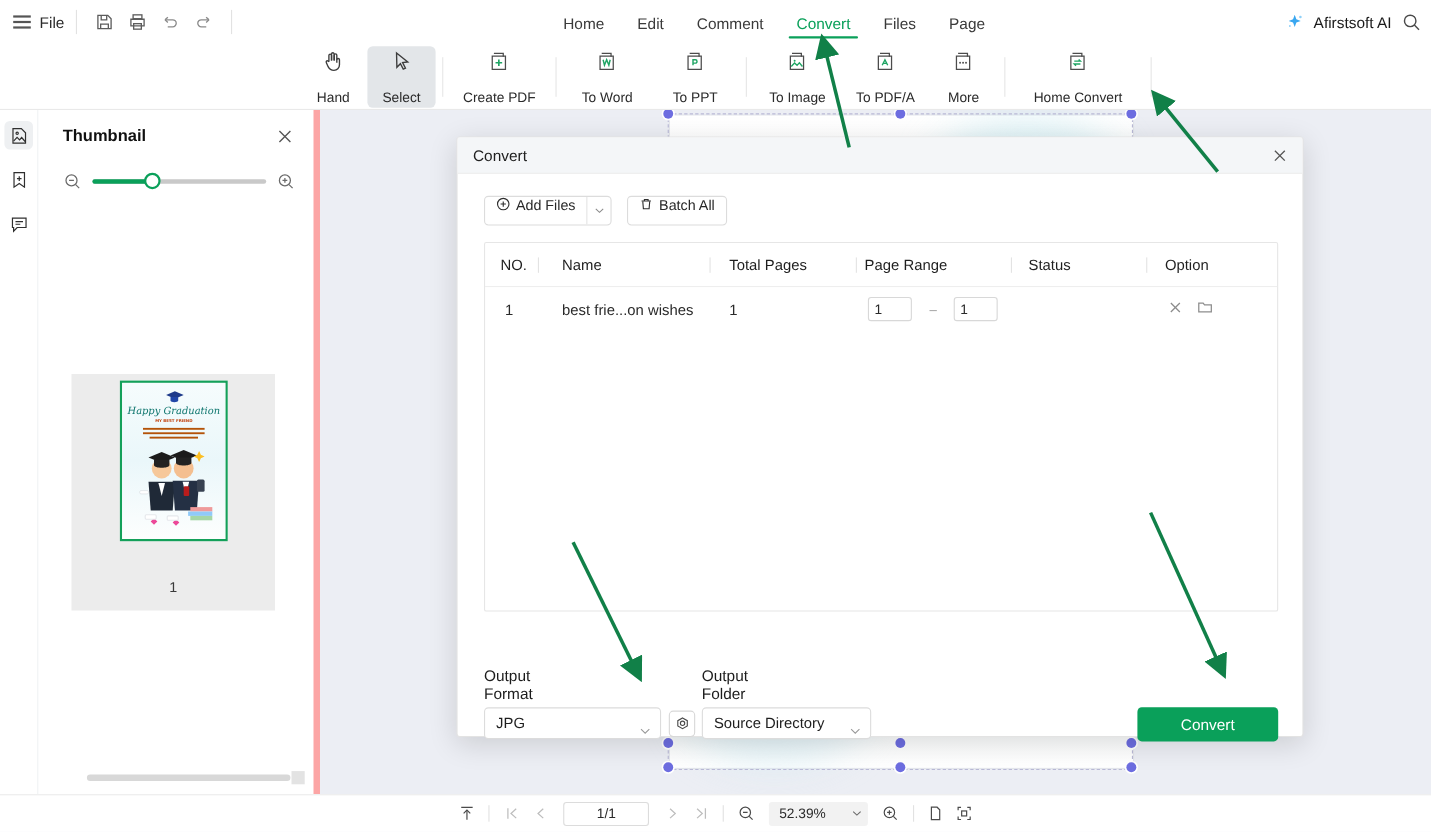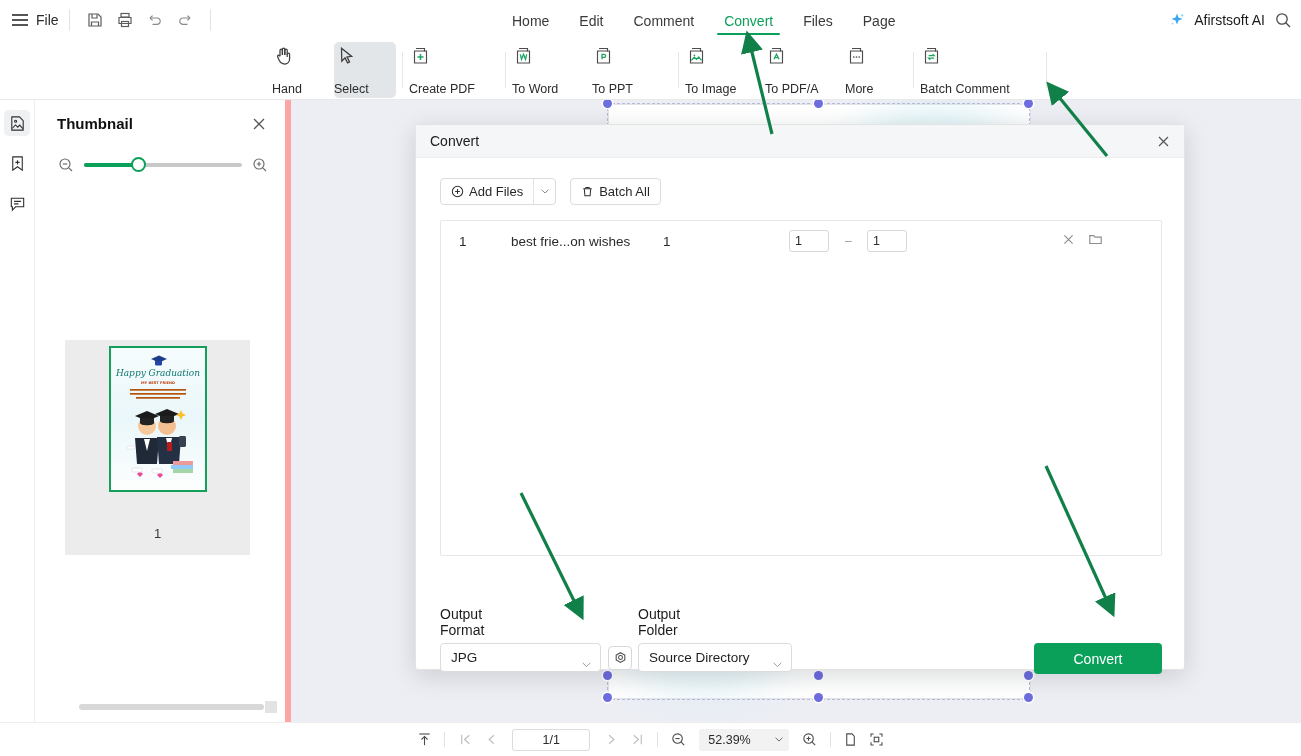--- a/index.html
+++ b/index.html
@@ -43,21 +43,21 @@
   .brand-name { font-size:14px; color:#1b1b1b; }
   .brand-search { position:absolute; right:8px; top:10px; width:20px; height:20px; cursor:pointer; }
 
   
   .ribbon {
     position:absolute; left:0; top:40px; width:1301px; height:60px;
     background:#fff; border-bottom:1px solid #e9e9e9;
     display:flex; align-items:center;
   }
   .rb-btn {
-    width:62px; height:56px; display:flex; flex-direction:column; justify-content:center;
+    width:62px; height:56px; display:flex; flex-direction:column; align-items:center; justify-content:center;
     gap:14px; border-radius:5px; cursor:pointer; font-size:12.5px; color:#2b2b2b; margin-top:1px;
   }
   .rb-btn.wide { width:80px; }
   .rb-btn.w-create { width:90px; }
   .rb-btn.w-batch { width:120px; }
   .rb-btn.selected { background:#e3e6e9; }
   .rb-lbl { white-space:nowrap; }
   .rb-div { width:1px; height:36px; background:#e6e6e6; align-self:center; margin:0 6px; }
 
   
@@ -123,21 +123,21 @@
   }
   .modal-title { position:absolute; left:14px; top:8px; font-size:14px; color:#202020; }
   .modal-close { position:absolute; right:12px; top:8px; width:17px; height:17px; cursor:pointer; }
 
   .modal-body { position:relative; padding:0; }
   .btnrow { position:absolute; left:24px; top:20px; display:flex; align-items:center; gap:14px; }
   .btn-out {
     display:flex; align-items:center; height:27px; border:1px solid #dcdcdc; border-radius:4px;
     background:#fff; font-size:13px; color:#272727; cursor:pointer; overflow:hidden;
   }
-  .btn-out .main { display:flex; align-items:center; gap:5px; padding:0 10px; height:100%; }
+  .btn-out .main { display:flex; gap:5px; padding:0 10px; height:100%; }
   .btn-out .caret { width:22px; height:100%; display:flex; align-items:center; justify-content:center; border-left:1px solid #e4e4e4; }
 
   .filetable {
     position:absolute; left:24px; top:62px; width:722px; height:336px;
     border:1px solid #e6e6e6; border-radius:2px; background:#fff;
   }
   .th-row { position:relative; height:40px; border-bottom:1px solid #eee; }
   .th {
     position:absolute; top:12px; font-size:13.5px; color:#1f1f1f; white-space:nowrap;
   }
@@ -336,21 +336,21 @@
     </div>
 
     <div class="rb-div"></div>
 
     <div class="rb-btn w-batch">
       <svg width="24" height="24" viewBox="0 0 24 24" fill="none" stroke="#4c4c4c" stroke-width="1.15">
         <path d="M7 4.5h8.5v3"></path>
           <path d="M5.5 7h12v12h-12z"></path>
         <path d="M8.6 11.6h5.6l-1.6-1.5M14.2 14.2H8.6l1.6 1.5" stroke="#1fa564" stroke-width="1.25"></path>
       </svg>
-      <span class="rb-lbl">Batch Comment</span>
+      <span class="rb-lbl">Home Convert</span>
     </div>
     <div class="rb-div"></div>
   </div>
 
   <div class="rail">
     <div class="rail-btn active">
       <svg width="19" height="19" viewBox="0 0 20 20" fill="none" stroke="#2f2f2f" stroke-width="1.15">
         <path d="M4 3h8l4 4v10H4z"></path>
           <circle cx="8" cy="7.6" r="1.1"></circle>
           <path d="M4.6 15l3.3-3.5 2.4 2.3 2-2.2 3.3 3.8"></path>
@@ -514,20 +514,33 @@
               <path d="M2.4 4h9.2"></path>
                 <path d="M5.2 4V2.6h3.6V4"></path>
                 <path d="M3.6 4.4l.6 7.2h5.6l.6-7.2"></path>
             </svg>
             <span>Batch All</span>
           </div>
         </div>
       </div>
 
       <div class="filetable">
+        <div class="th-row">
+          <div class="th" style="left:14px">NO.</div>
+          <div class="th-div" style="left:48px"></div>
+          <div class="th" style="left:70px">Name</div>
+          <div class="th-div" style="left:204px"></div>
+          <div class="th" style="left:222px">Total Pages</div>
+          <div class="th-div" style="left:337px"></div>
+          <div class="th" style="left:345px">Page Range</div>
+          <div class="th-div" style="left:478px"></div>
+          <div class="th" style="left:494px">Status</div>
+          <div class="th-div" style="left:601px"></div>
+          <div class="th" style="left:618px">Option</div>
+        </div>
 
         <div class="tr">
           <div class="td" style="left:18px; top:13px">1</div>
           <div class="td" style="left:70px; top:13px">best frie...on wishes</div>
           <div class="td" style="left:222px; top:13px">1</div>
           <div class="rangebox" style="left:348px; top:9px">1</div>
           <div class="dash" style="left:404px; top:13px">–</div>
           <div class="rangebox" style="left:426px; top:9px">1</div>
           <div class="td" style="left:494px; top:13px"></div>
           <div style="position:absolute; left:620px; top:11px; cursor:pointer">

